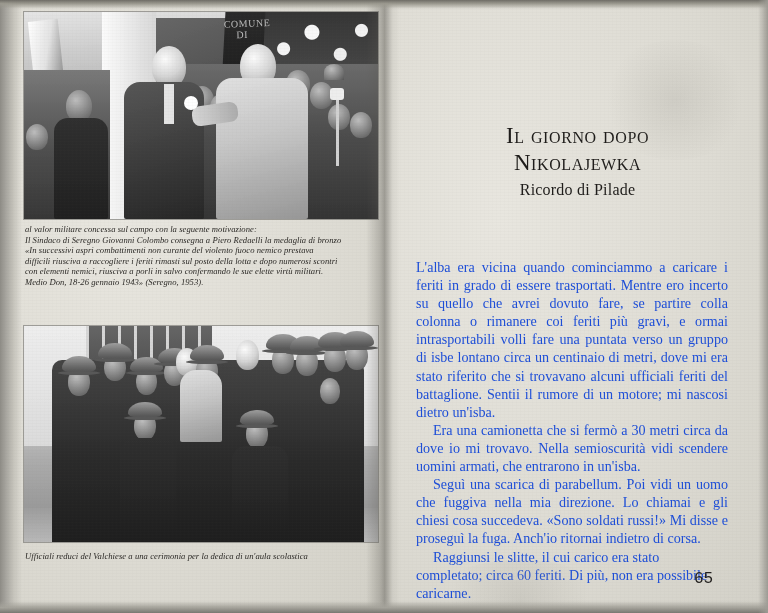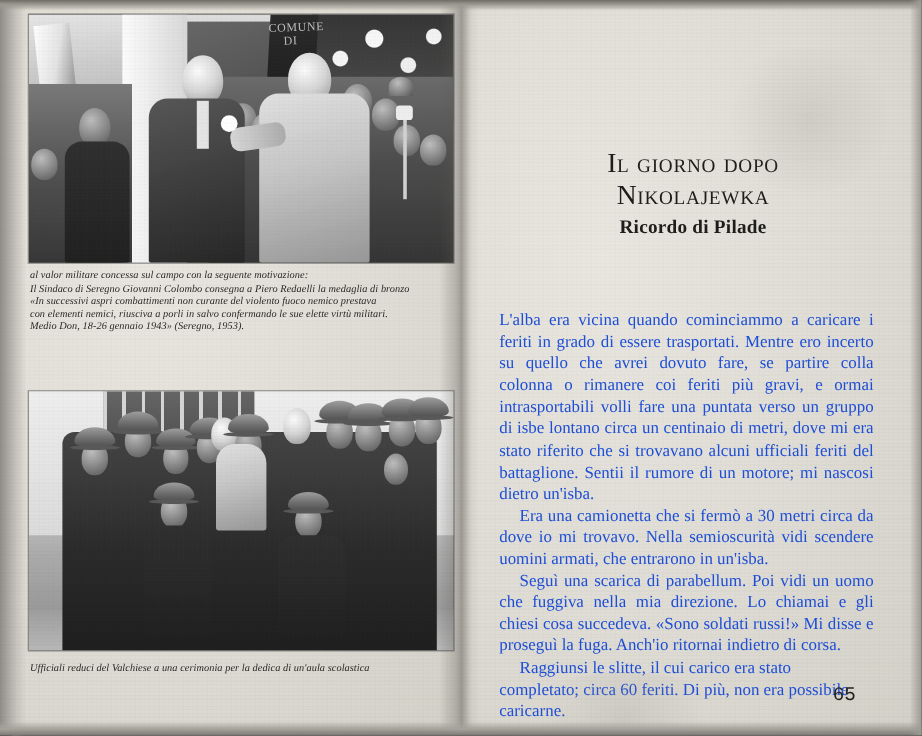--- a/index.html
+++ b/index.html
@@ -240,21 +240,21 @@
   .chapter-title .line2 {
     font-family: "Liberation Serif", serif;
     font-variant: small-caps;
     font-size: 23px;
     line-height: 27px;
     letter-spacing: 0.6px;
     font-weight: 400;
   }
   .chapter-title .sub {
     font-family: "Liberation Serif", serif;
-    font-weight: bold;
+    font-weight: normal;
     font-size: 16px;
     line-height: 24px;
     margin-top: 2px;
     letter-spacing: 0.2px;
   }
 
   .body-col {
     position: absolute;
     left: 416px;
     top: 258px;
@@ -331,20 +331,21 @@
     <div style="position:absolute;left:160px;top:84px;width:14px;height:14px;border-radius:50%;background:#f3f2ec;"></div>
 
     <div style="position:absolute;left:312px;top:84px;width:3px;height:70px;background:#cac8c1;"></div>
     <div style="position:absolute;left:306px;top:76px;width:14px;height:12px;background:#e3e1da;border-radius:3px;"></div>
   </div>
 
   <div class="caption caption-top">
     <div>al valor militare concessa sul campo con la seguente motivazione:</div>
     <div>Il Sindaco di Seregno Giovanni Colombo consegna a Piero Redaelli la medaglia di bronzo</div>
     <div>«In successivi aspri combattimenti non curante del violento fuoco nemico prestava</div>
+    <div>difficili riusciva a raccogliere i feriti rimasti sul posto della lotta e dopo numerosi scontri</div>
     <div>con elementi nemici, riusciva a porli in salvo confermando le sue elette virtù militari.</div>
     <div>Medio Don, 18-26 gennaio 1943» (Seregno, 1953).</div>
   </div>
 
   <div class="photo photo-bottom">
     <div class="ph-layer b-bg"></div>
     <div class="ph-layer b-wall"></div>
     <div class="ph-layer b-window"></div>
     <div class="ph-layer b-bars"></div>
     <div class="ph-layer b-ground"></div>

